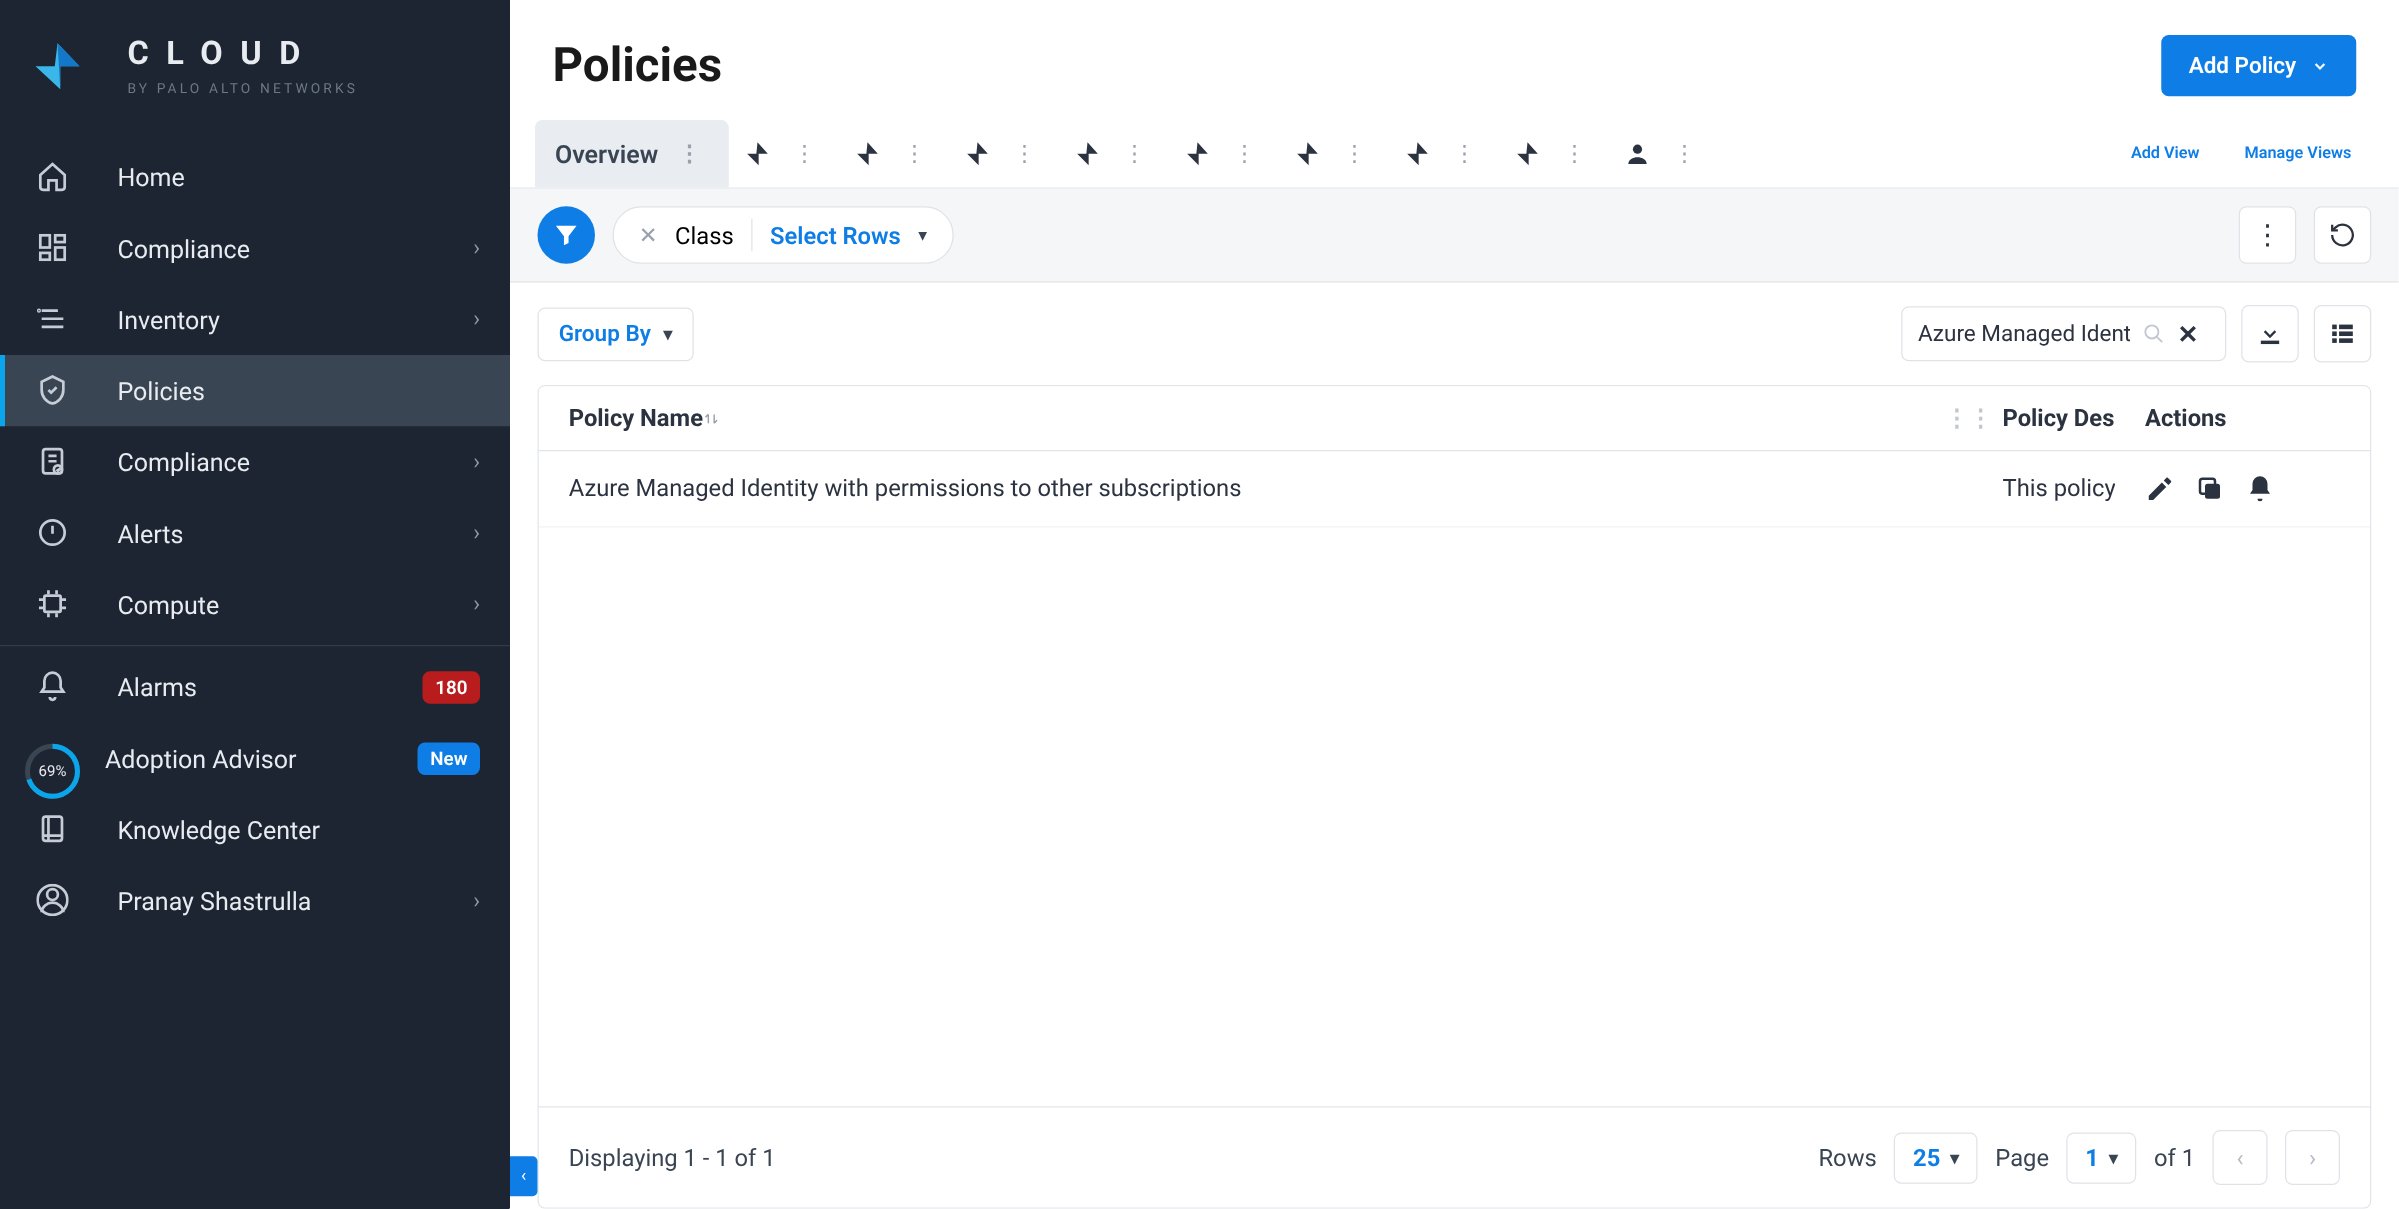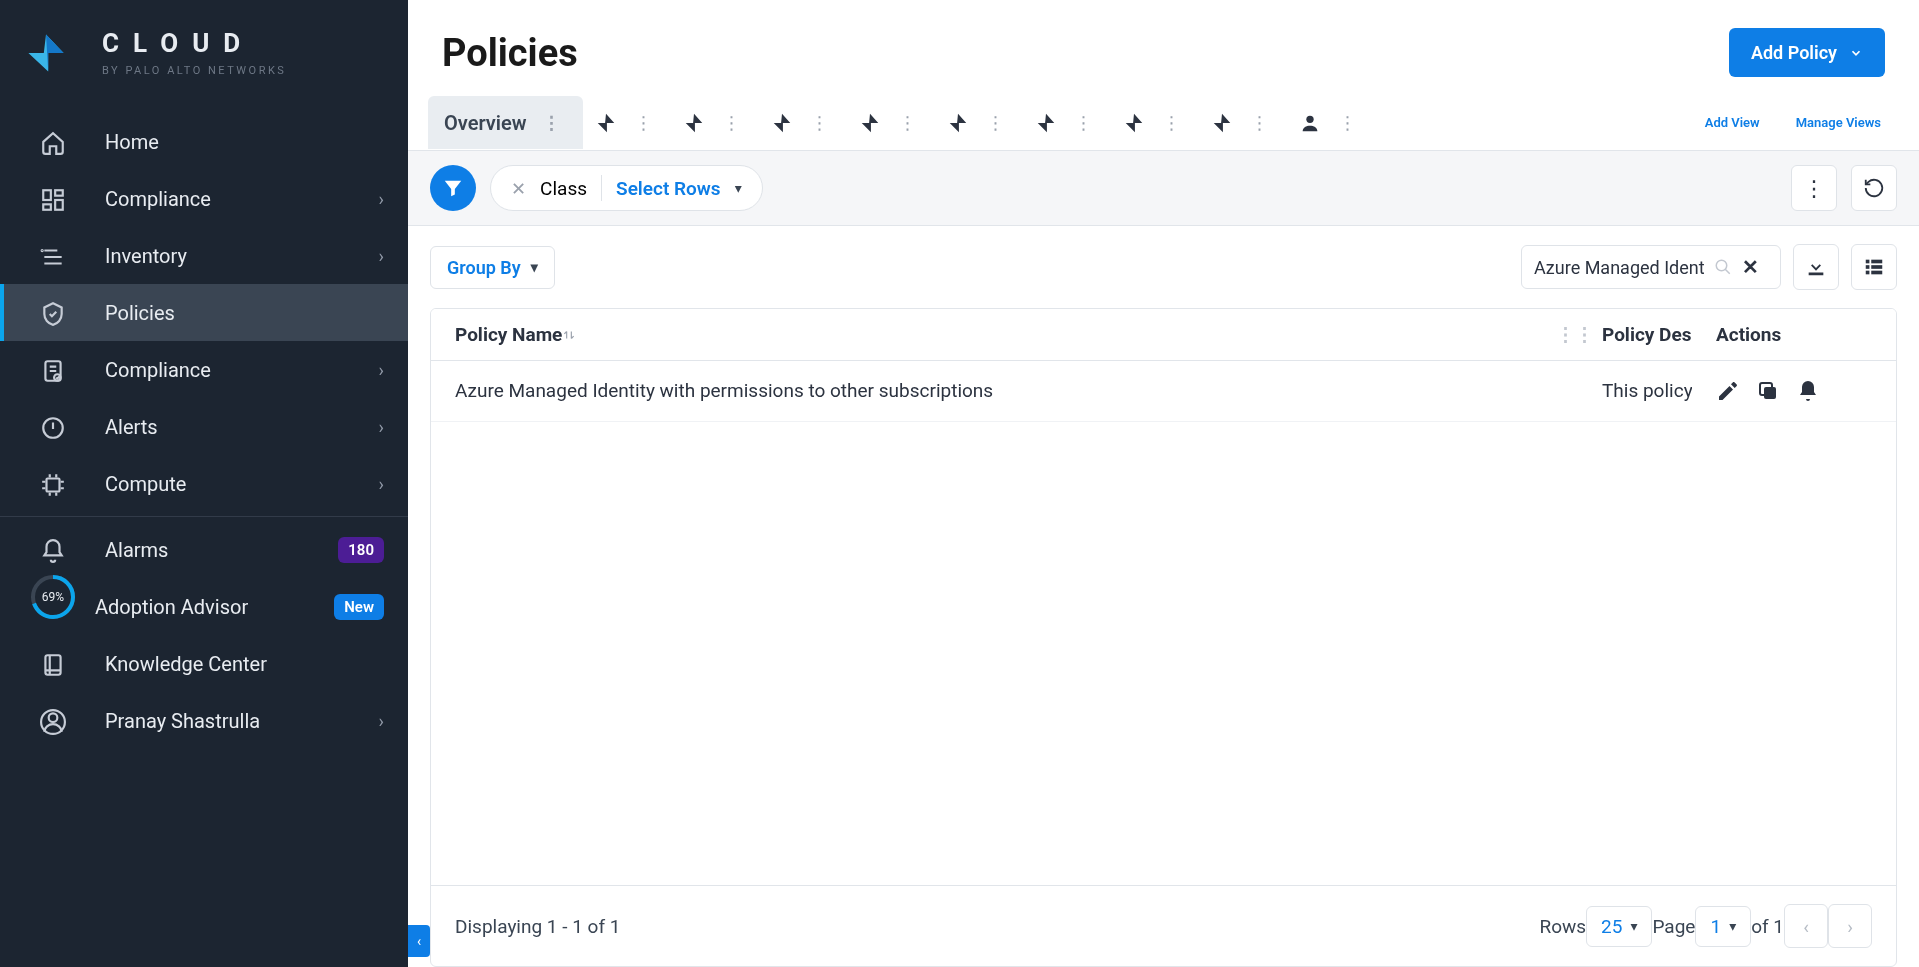--- a/index.html
+++ b/index.html
@@ -6,24 +6,24 @@
 body { width: 1919px; height: 967px; display: flex; background: #fff; overflow: hidden; }
 .sidebar { width: 408px; background: #1c2531; color: #fff; display: flex; flex-direction: column; flex-shrink: 0; }
 .logo-area { display: flex; align-items: center; padding: 28px 24px 36px 24px; gap: 34px; }
 .logo-mark { width: 44px; height: 44px; }
 .logo-text { display: flex; flex-direction: column; }
 .logo-title { font-size: 26px; letter-spacing: 14px; font-weight: 700; color: #e8ecf1; }
 .logo-sub { font-size: 11px; letter-spacing: 2.5px; color: #6d7785; margin-top: 6px; }
 .nav { list-style: none; }
 .nav-item { display: flex; align-items: center; height: 57px; padding: 0 24px; cursor: pointer; border-left: 4px solid transparent; }
 .nav-item.active { background: #3a4553; border-left-color: #0ba5ec; }
-.nav-icon { width: 28px; height: 28px; margin-right: 38px; display: flex; align-items: flex-end; justify-content: center; margin-left: 11px; }
+.nav-icon { width: 28px; height: 28px; margin-right: 38px; display: flex; align-items: flex-start; justify-content: center; }
 .nav-label { font-size: 20px; color: #e8ecf1; flex: 1; }
 .nav-chevron { color: #8f98a6; font-size: 18px; }
-.nav-badge { background: #4c1d95; color: #fff; font-size: 15px; font-weight: 600; padding: 4px 10px; border-radius: 6px; }
+.nav-badge { background: #b91c1c; color: #fff; font-size: 15px; font-weight: 600; padding: 4px 10px; border-radius: 6px; }
 .nav-badge.new { background: #0e7ee6; }
 .divider { height: 1px; background: #323b49; margin: 4px 0; }
 .ring { width: 48px; height: 48px; position: relative; }
 .ring svg { transform: rotate(-90deg); }
 .ring-text { position: absolute; inset: 0; display: flex; align-items: center; justify-content: center; font-size: 12px; color: #e8ecf1; }
 .content { flex: 1; display: flex; flex-direction: column; background: #fff; position: relative; }
 .topbar { display: flex; align-items: center; justify-content: space-between; padding: 28px 34px 18px 34px; }
 .page-title { font-size: 38px; font-weight: 700; color: #1a1a1a; }
 .add-btn { background: #0e7ee6; color: #fff; border: none; border-radius: 6px; padding: 14px 22px; font-size: 18px; font-weight: 600; display: flex; align-items: center; gap: 12px; cursor: pointer; }
 .tabs-row { display: flex; align-items: center; border-bottom: 1px solid #e1e5ea; padding: 0 20px; height: 56px; }
@@ -53,23 +53,23 @@
 .th-name { flex: 1; display: flex; align-items: center; }
 .th-drag { color: #c3c8d0; cursor: grab; padding: 0 8px; }
 .th-desc { width: 90px; }
 .th-actions { width: 180px; padding-left: 24px; }
 .trow { display: flex; padding: 18px 24px; font-size: 19px; color: #2c3340; border-bottom: 1px solid #f0f2f5; }
 .td-name { flex: 1; }
 .td-desc { width: 90px; white-space: nowrap; overflow: hidden; }
 .td-actions { width: 180px; display: flex; gap: 16px; padding-left: 24px; }
 .act-ico { width: 24px; height: 24px; cursor: pointer; color: #2c3340; }
 .table-body { flex: 1; }
-.footer-row { display: flex; align-items: center; padding: 18px 24px; font-size: 19px; color: #3a4553; border-top: 1px solid #e1e5ea; }
+.footer-row { display: flex; align-items: center; padding: 18px 24px; font-size: 19px; color: #3a4553; border-top: 1px solid #e1e5ea; gap: 14px; }
 .footer-spacer { flex: 1; }
-.page-sel { border: 1px solid #dfe3e8; border-radius: 6px; padding: 8px 14px; color: #0e7ee6; font-weight: 400; cursor: pointer; display: flex; align-items: center; gap: 8px; }
+.page-sel { border: 1px solid #dfe3e8; border-radius: 6px; padding: 8px 14px; color: #0e7ee6; font-weight: 700; cursor: pointer; display: flex; align-items: center; gap: 8px; }
 .page-nav { border: 1px solid #dfe3e8; border-radius: 6px; width: 44px; height: 44px; display: flex; align-items: center; justify-content: center; color: #b7bdc6; cursor: pointer; }
 .collapse-tab { position: absolute; left: 0; bottom: 10px; width: 22px; height: 32px; background: #0e7ee6; border-radius: 0 4px 4px 0; display: flex; align-items: center; justify-content: center; color: #fff; cursor: pointer; font-size: 14px; }
 svg { display: block; }
 </style>
 </head>
 <body>
 
 <div class="sidebar">
   <div class="logo-area">
     <svg class="logo-mark" viewBox="0 0 100 100">

